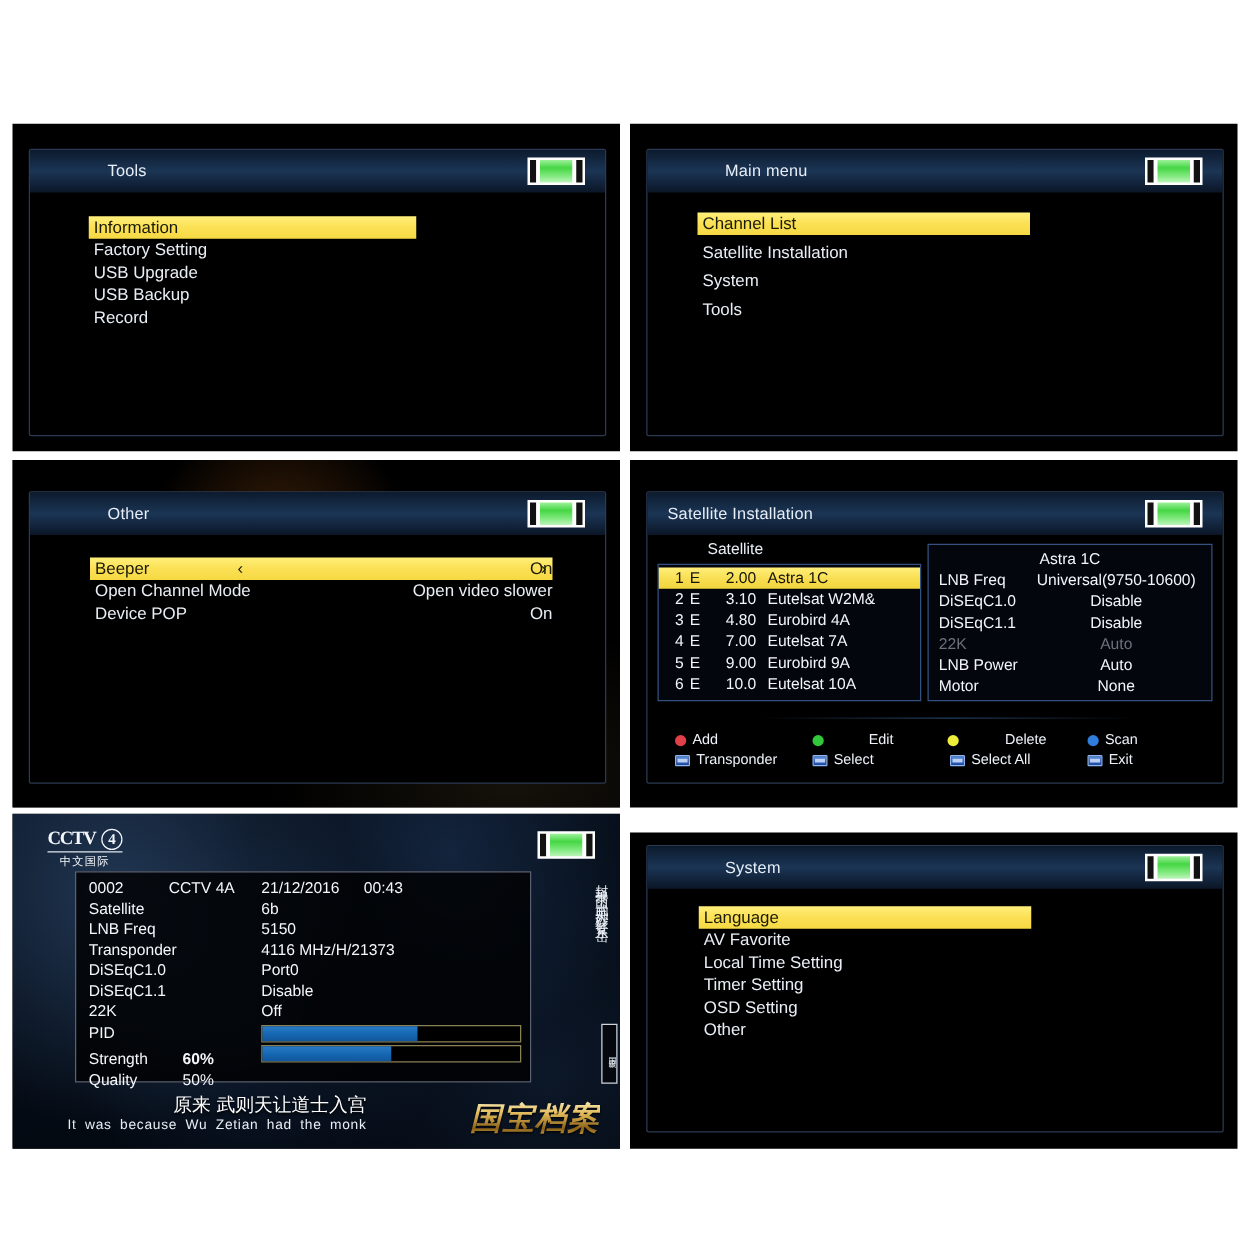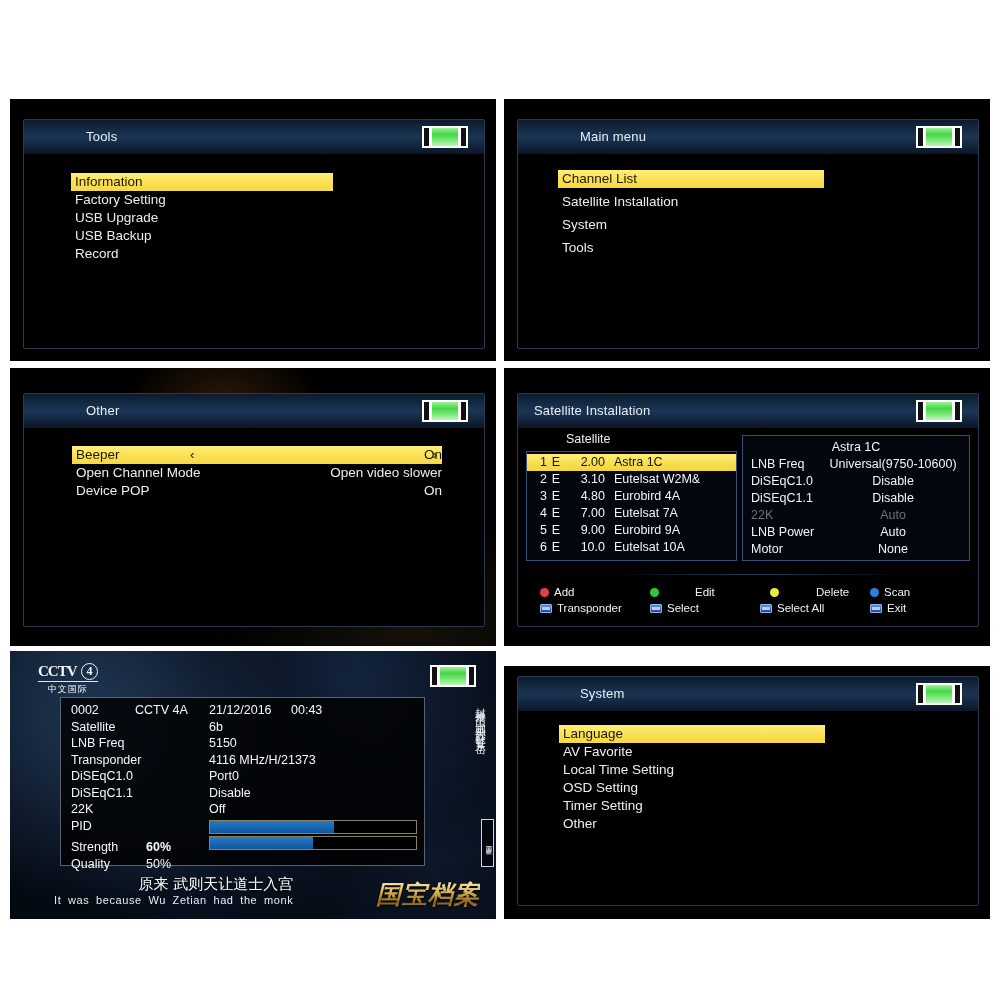--- a/index.html
+++ b/index.html
@@ -284,21 +284,21 @@
 
         <div class="legend" style="left:0;top:0;right:0;bottom:0;">
           <div class="lgcell" style="left:22px;top:192px;">
             <span class="dot" style="background:#e0404a;"></span>
             <span>Add</span>
           </div>
           <div class="lgcell" style="left:132px;top:192px;gap:36px;">
             <span class="dot" style="background:#31c83a;"></span>
             <span>Edit</span>
           </div>
-          <div class="lgcell" style="left:252px;top:192px;gap:37px;">
+          <div class="lgcell" style="left:240px;top:192px;gap:37px;">
             <span class="dot" style="background:#eded3a;"></span>
             <span>Delete</span>
           </div>
           <div class="lgcell" style="left:352px;top:192px;">
             <span class="dot" style="background:#2f7ede;"></span>
             <span>Scan</span>
           </div>
 
           <div class="lgcell" style="left:22px;top:208px;">
             <span class="keyic"></span>
@@ -330,22 +330,22 @@
           <i class="blk"></i>
             <i class="gap"></i>
             <i class="fill"></i>
             <i class="gap"></i>
             <i class="blk"></i>
         </div>
         <div class="menu" style="left:41px;top:48px;width:266px;">
           <div class="mrow sel">Language</div>
           <div class="mrow">AV Favorite</div>
           <div class="mrow">Local Time Setting</div>
+          <div class="mrow">Timer Setting</div>
           <div class="mrow">OSD Setting</div>
-          <div class="mrow">Timer Setting</div>
           <div class="mrow">Other</div>
         </div>
       </div>
     </div>
   </div>
 
   <div class="shot" style="left:10px;top:651px;width:486px;height:268px;">
     <div class="video">
 
       <div class="cctv">

